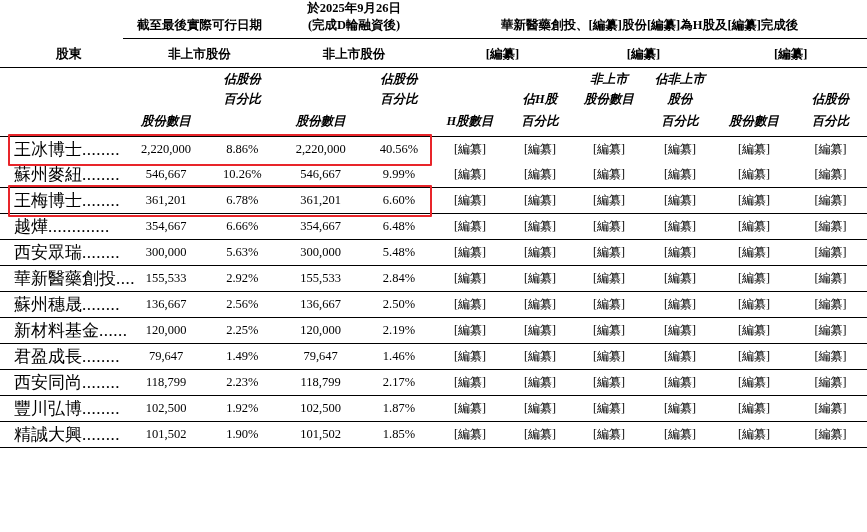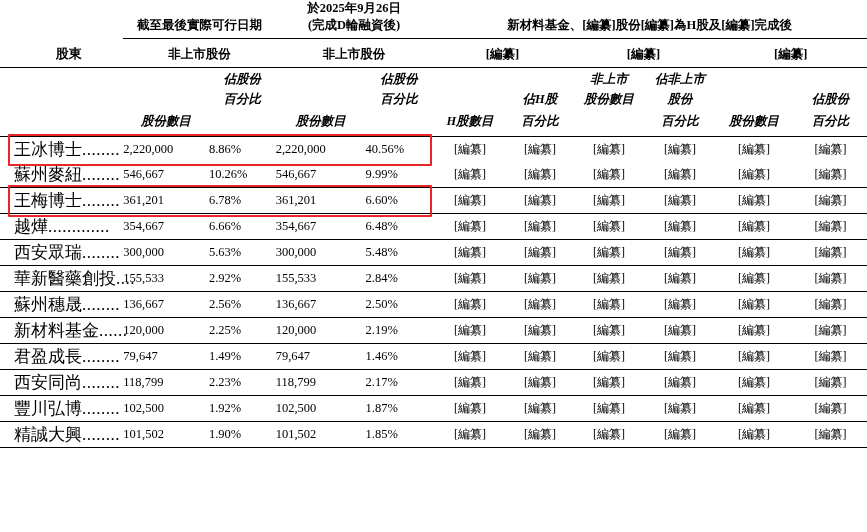--- a/index.html
+++ b/index.html
@@ -58,21 +58,21 @@
   }
   .namecell {
     font-size: 17px;
     text-align: left;
     padding-left: 14px;
     white-space: nowrap;
     letter-spacing: 0px;
   }
   .numcell {
     font-size: 12.5px;
-    text-align: left;
+    text-align: center;
     white-space: nowrap;
   }
   .redactcell {
     font-size: 12px;
     text-align: center;
     white-space: nowrap;
   }
   .datarow td {
     height: 24px;
     vertical-align: middle;
@@ -136,21 +136,21 @@
       <td class="topbar-cell"></td>
       <td class="topbar-cell"></td>
       <td class="hdr-text" colspan="2">於2025年9月26日</td>
       <td class="topbar-cell" colspan="6"></td>
     </tr>
 
     <tr>
       <td></td>
       <td class="hdr-text" colspan="2">截至最後實際可行日期</td>
       <td class="hdr-text" colspan="2">(完成D輪融資後)</td>
-      <td class="hdr-text" colspan="6">新材料基金、[編纂]股份[編纂]為H股及[編纂]完成後</td>
+      <td class="hdr-text" colspan="6">華新醫藥創投、[編纂]股份[編纂]為H股及[編纂]完成後</td>
     </tr>
 
     <tr>
       <td style="height:5px"></td>
       <td class="grp-rule" colspan="2"></td>
       <td class="grp-rule" colspan="2"></td>
       <td class="grp-rule" colspan="6"></td>
     </tr>
 
     <tr>

